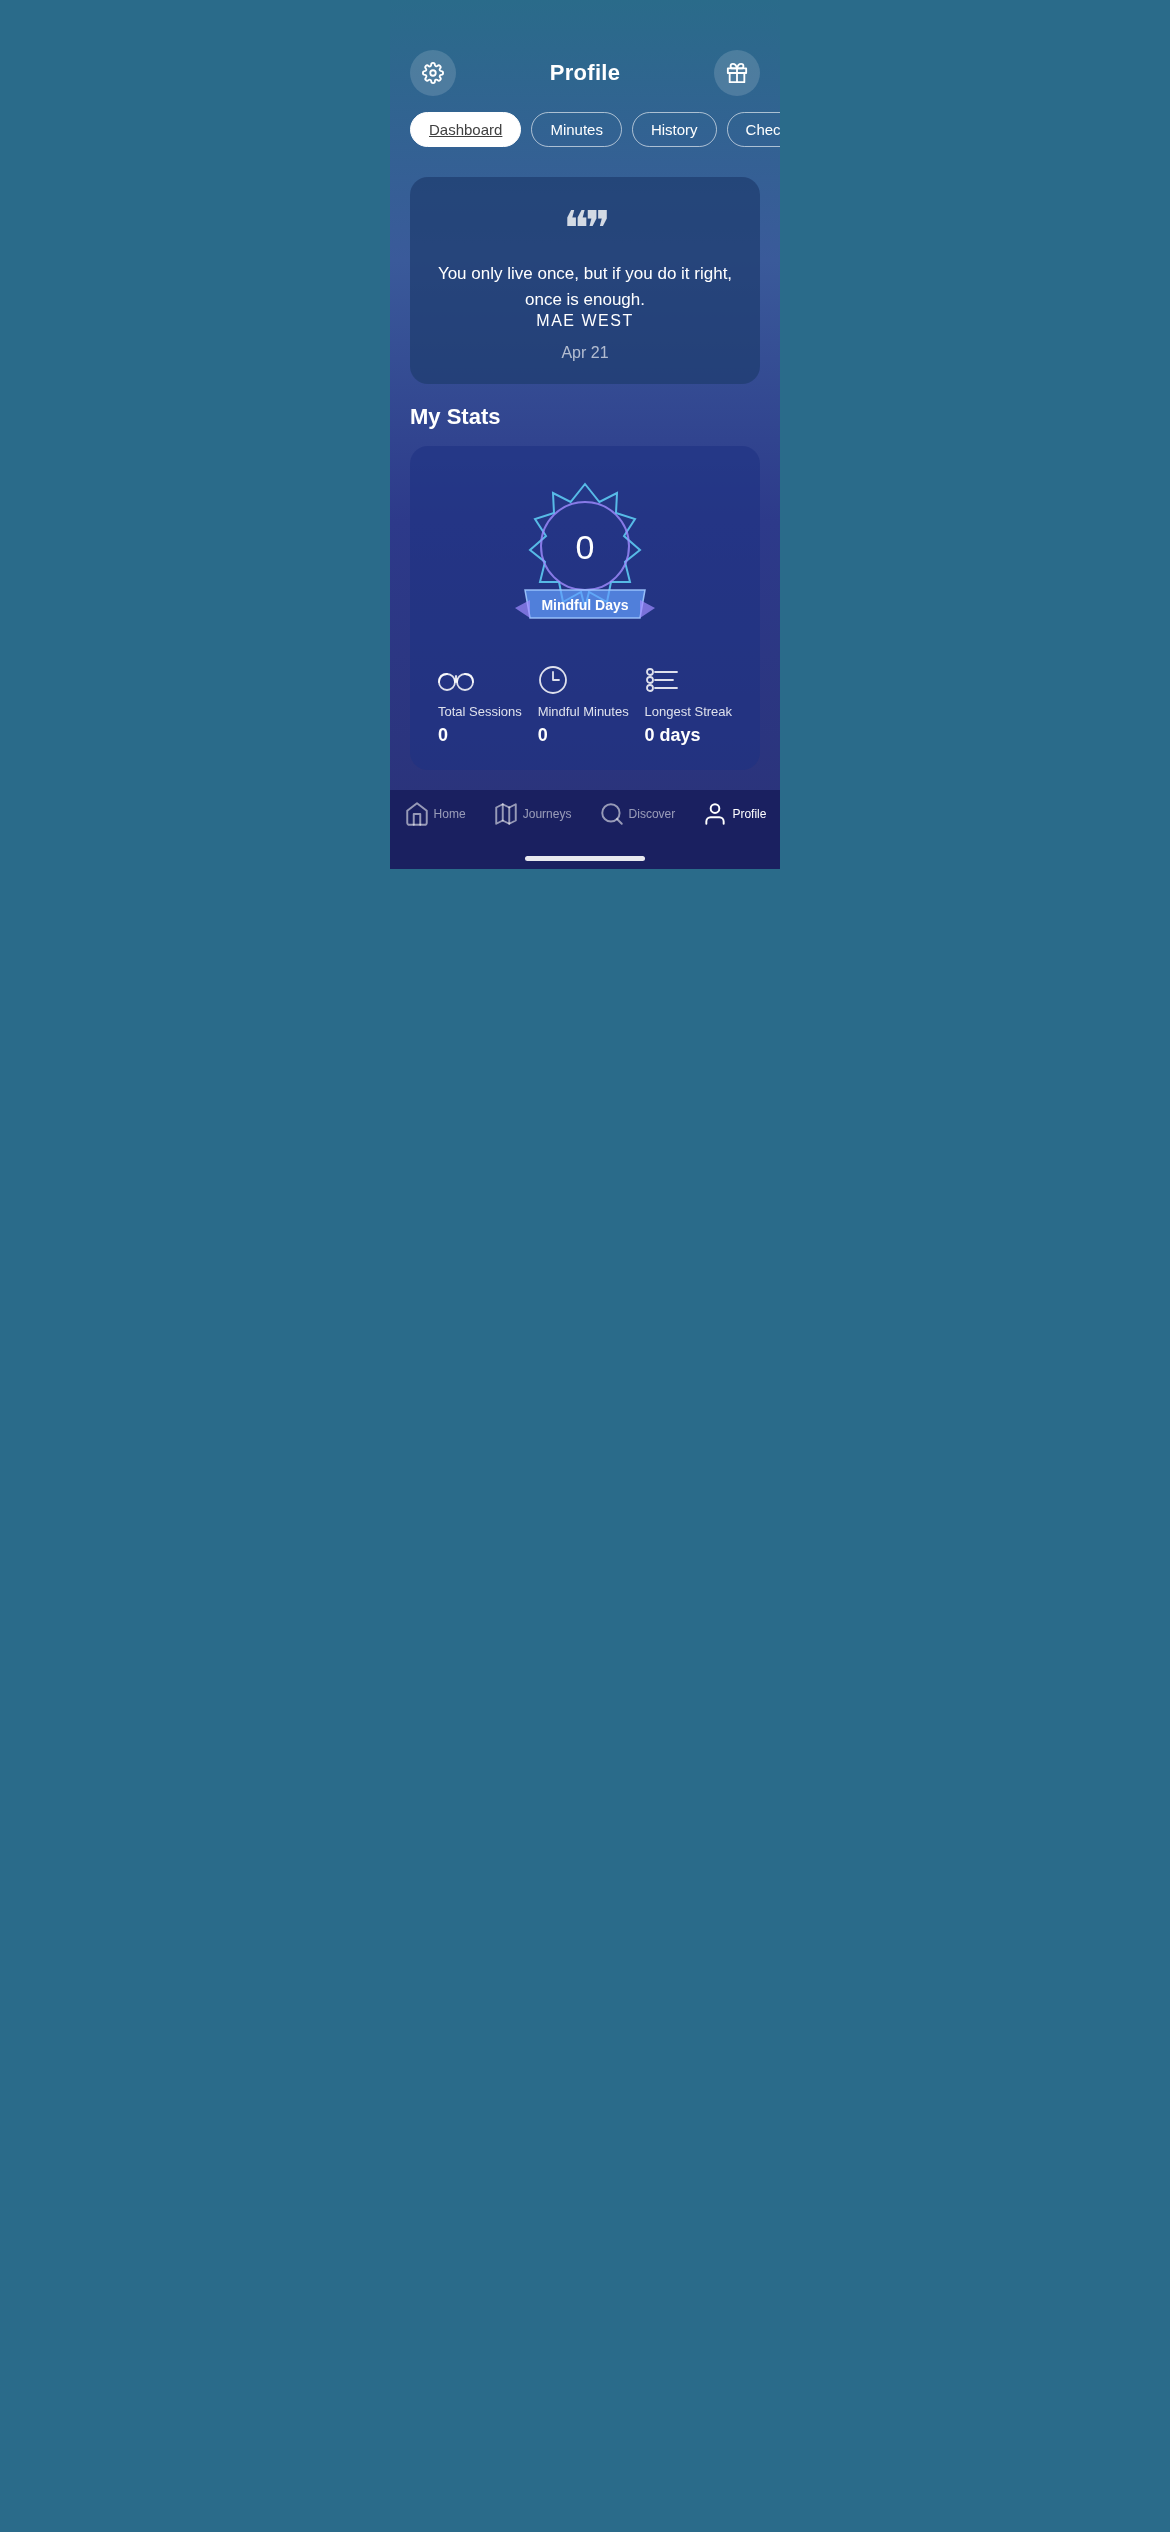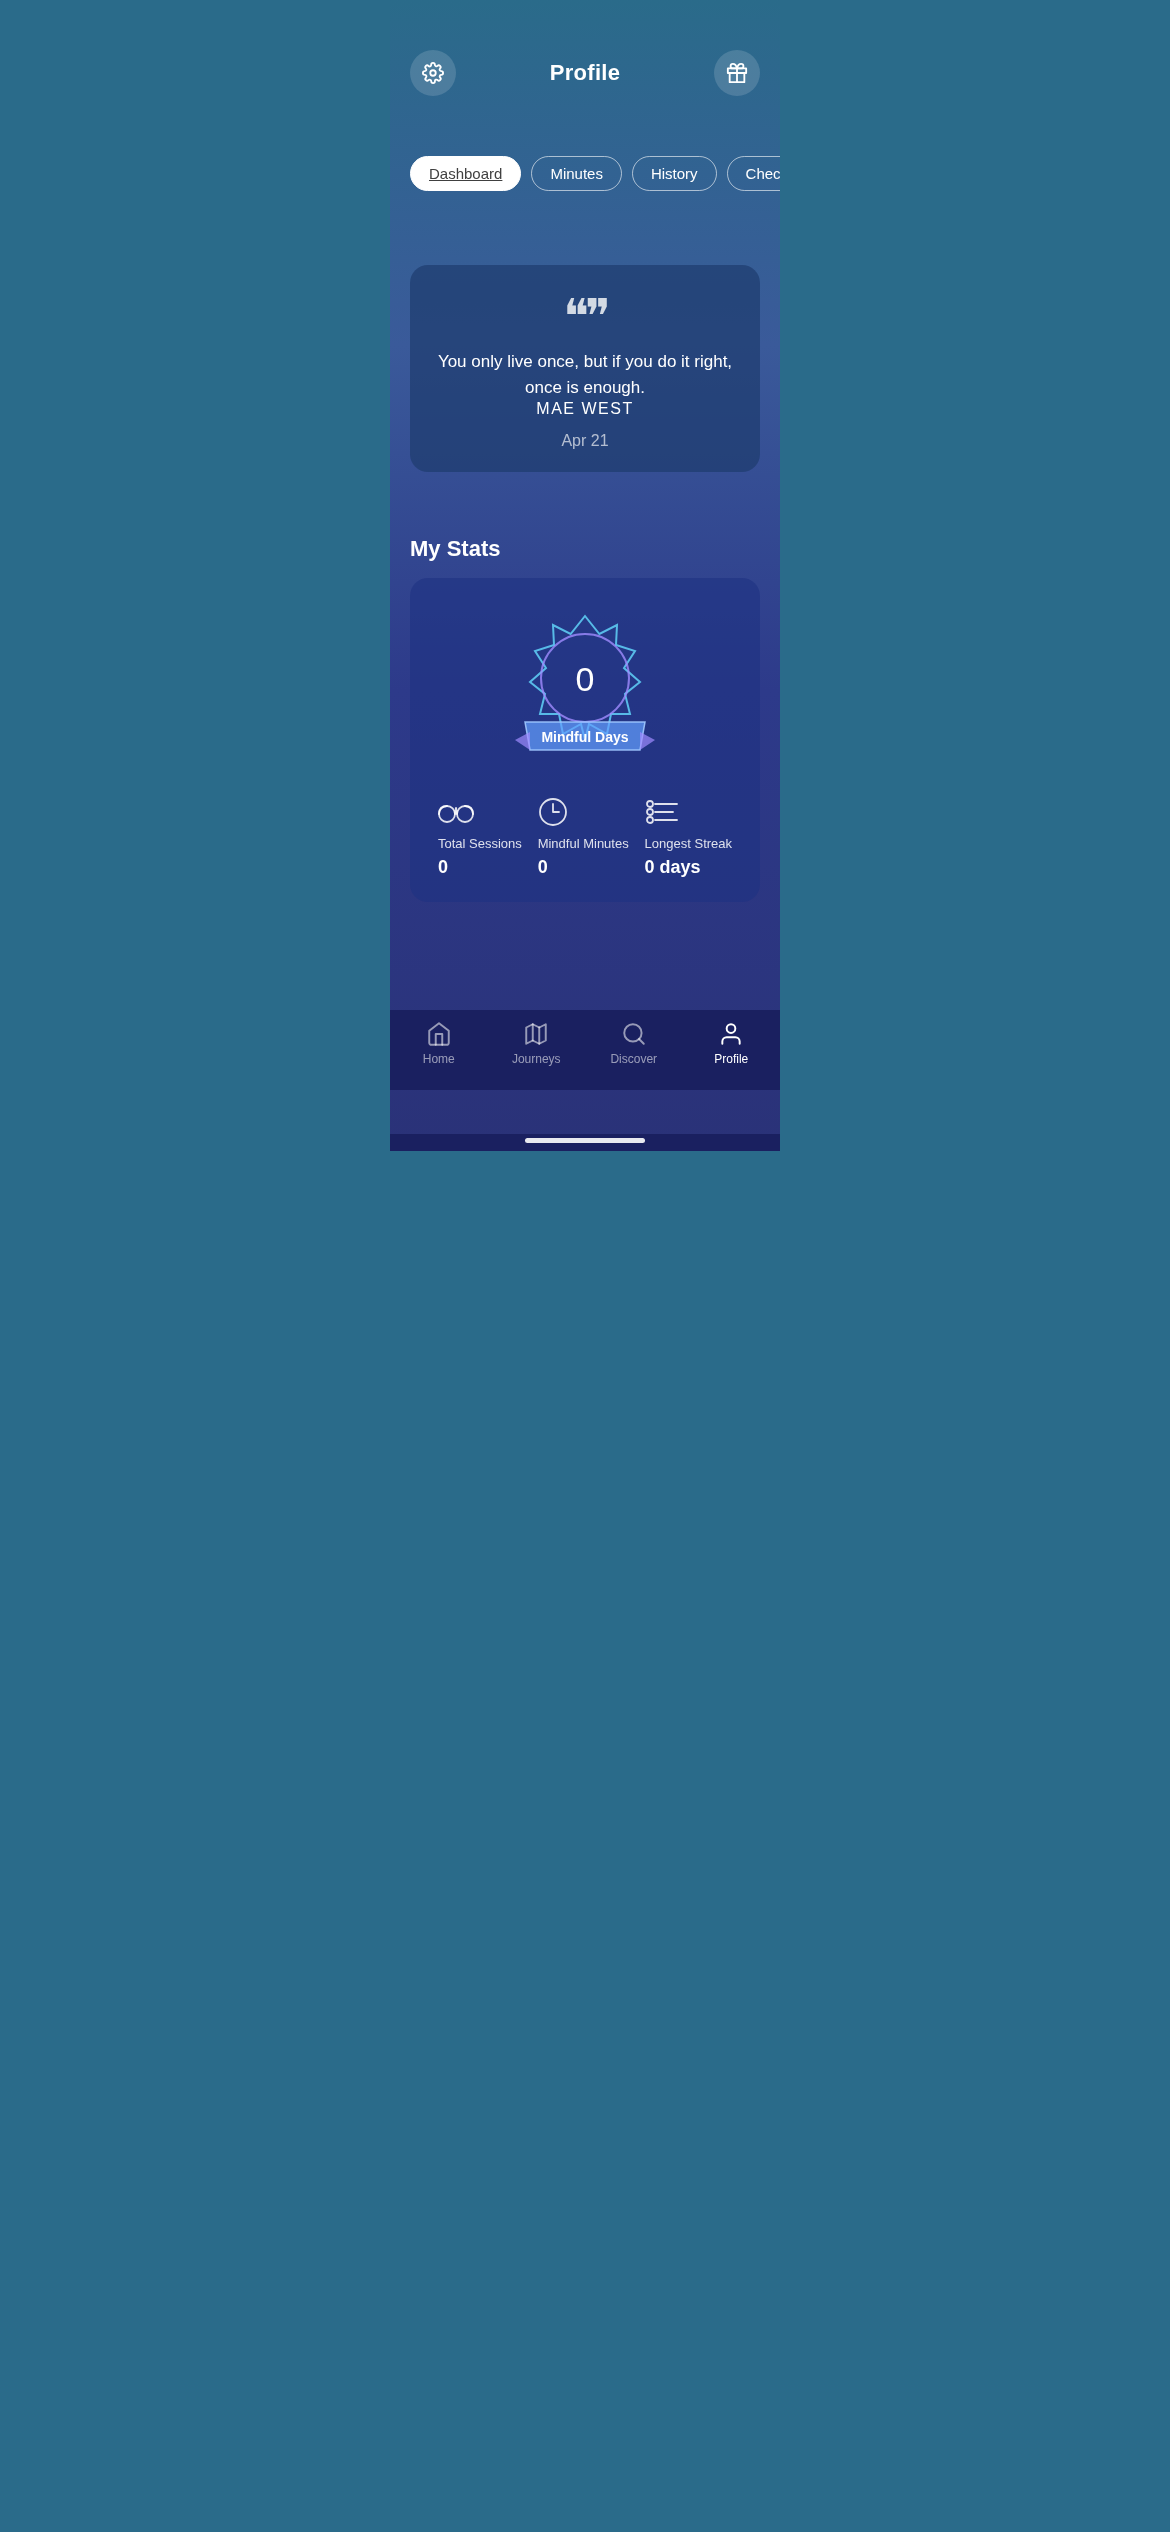--- a/index.html
+++ b/index.html
@@ -13,21 +13,20 @@
       margin: 0 auto;
       overflow-x: hidden;
       position: relative;
     }
 
     .app-wrapper {
       display: flex;
       flex-direction: column;
       min-height: 844px;
       background: linear-gradient(180deg, #2a6b8a 0%, #3a5a9a 30%, #2d3a8a 60%, #2a3278 100%);
-      gap: 44px;
     }
 
     
     .header {
       display: flex;
       align-items: center;
       justify-content: space-between;
       padding: 50px 20px 16px;
     }
 
@@ -213,21 +212,21 @@
     .bottom-nav {
       margin-top: auto;
       background: #1a2060;
       display: flex;
       justify-content: space-around;
       padding: 10px 0 24px;
     }
 
     .nav-item {
       display: flex;
-      flex-direction: column;
+      flex-direction: row;
       align-items: center;
       gap: 4px;
       cursor: pointer;
       color: rgba(255,255,255,0.55);
       font-size: 12px;
       min-width: 60px;
     }
 
     .nav-item.active {
       color: white;

